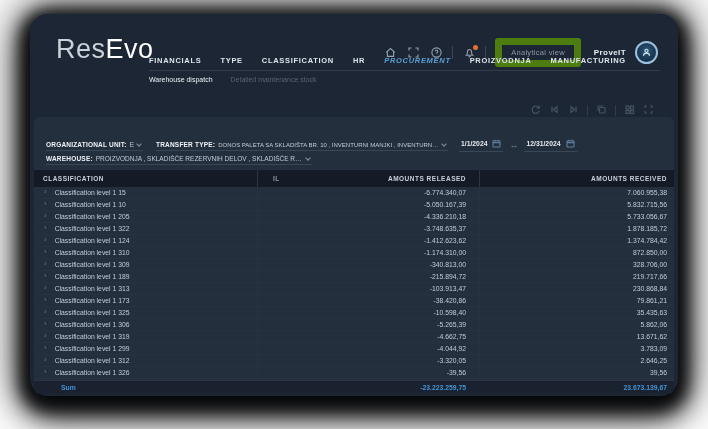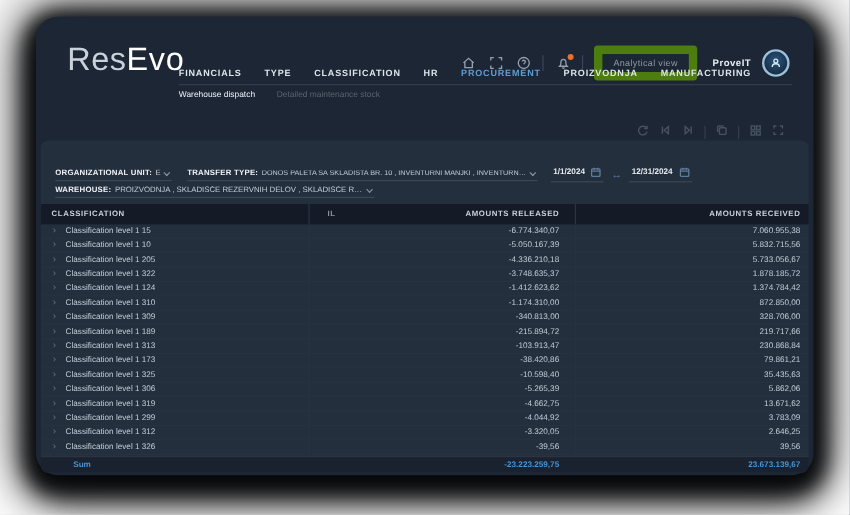--- a/index.html
+++ b/index.html
@@ -21,21 +21,21 @@
   .tb-icon svg { stroke:#96a1b0; fill:none; stroke-width:1.1; }
   .v-div { width:1px; height:13px; background:#39455a; }
   .badge { position:absolute; top:-1px; right:-2px; width:5px; height:5px; border-radius:50%; background:#e8702a; }
   .analytical-btn { border:7px solid #4d7c0f; border-radius:3px; color:#8d97a6; font-size:7.5px; padding:3px 9px; letter-spacing:.3px; cursor:default; white-space:nowrap; }
   .brand { font-size:8px; font-weight:700; color:#eaf0f6; letter-spacing:.4px; margin-left:4px; }
   .avatar { width:23px; height:23px; border-radius:50%; border:2px solid #9cc0dc; background:radial-gradient(circle at 50% 40%, #2b567c, #0e2133); display:flex; align-items:center; justify-content:center; }
   .avatar svg { stroke:#dce9f3; fill:none; stroke-width:1.1; }
 
   .nav { position:absolute; left:119px; top:42px; display:flex; gap:19px; white-space:nowrap; }
   .nav-item { font-size:7.5px; font-weight:700; letter-spacing:.7px; color:#dde4ec; cursor:default; }
-  .nav-item.active { color:#5d9fd3; }
+  .nav-item.active { color:#5d9fd3;font-style:italic; }
   .nav-divider { position:absolute; left:119px; right:18px; top:56px; height:1px; background:#323c4b; }
   .subnav { position:absolute; left:119px; top:62px; display:flex; gap:18px; white-space:nowrap; }
   .subnav-item { font-size:7px; color:#59646f; cursor:default; }
   .subnav-item.active { color:#eef2f7; }
 
   
   .toolbar { position:absolute; top:87px; right:24px; display:flex; align-items:center; gap:8px; }
   .tool-icon svg { stroke:#46525f; fill:none; stroke-width:1.2; }
   .toolbar .v-div { height:11px; background:#323d4b; }
 

